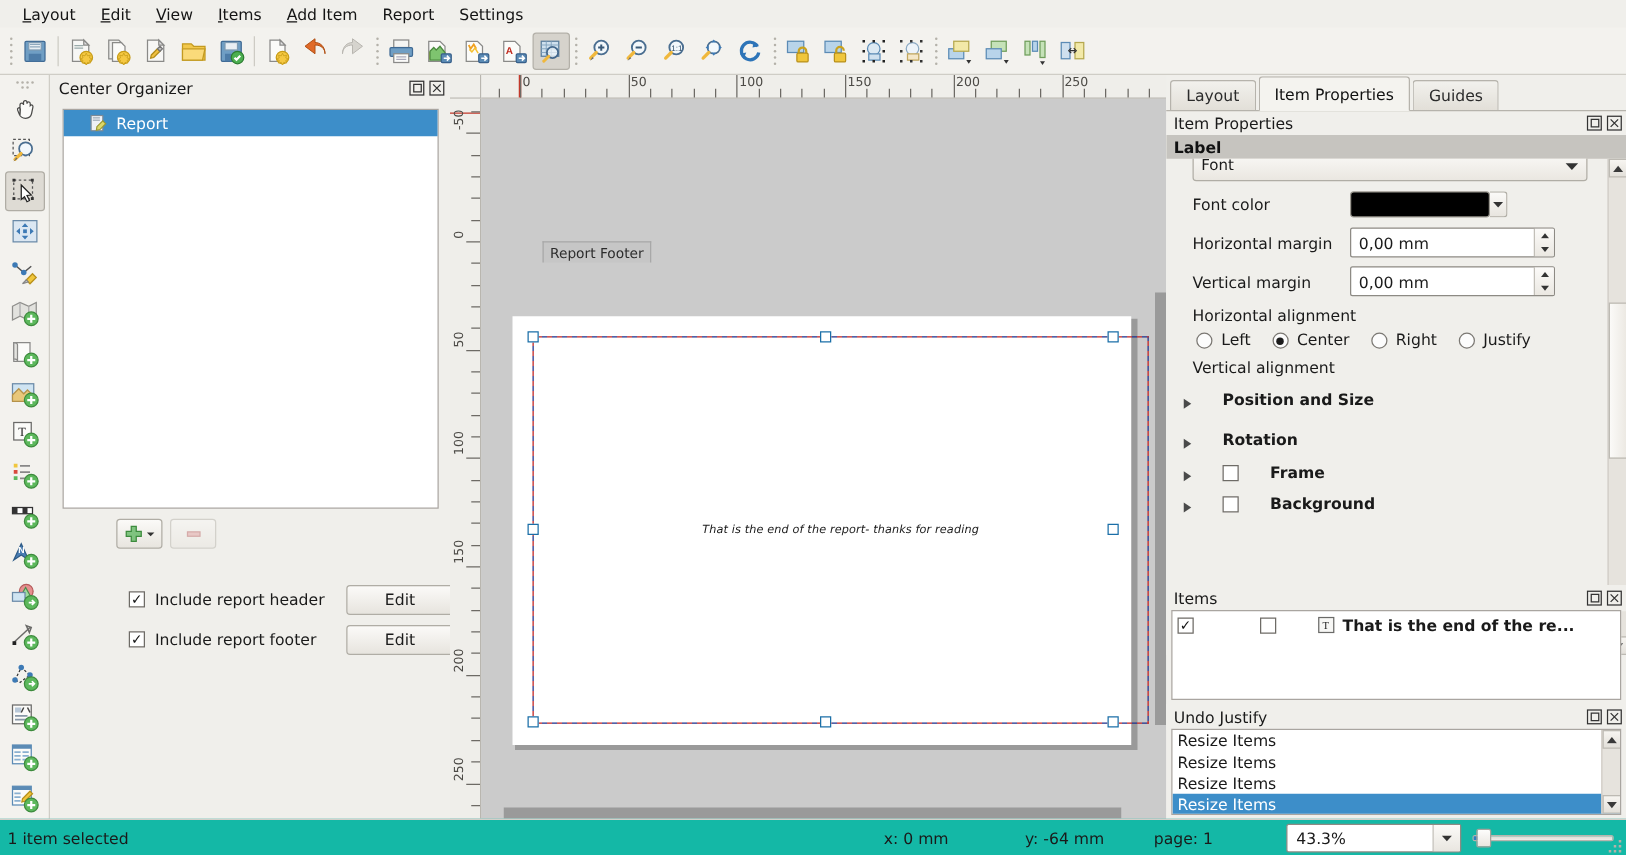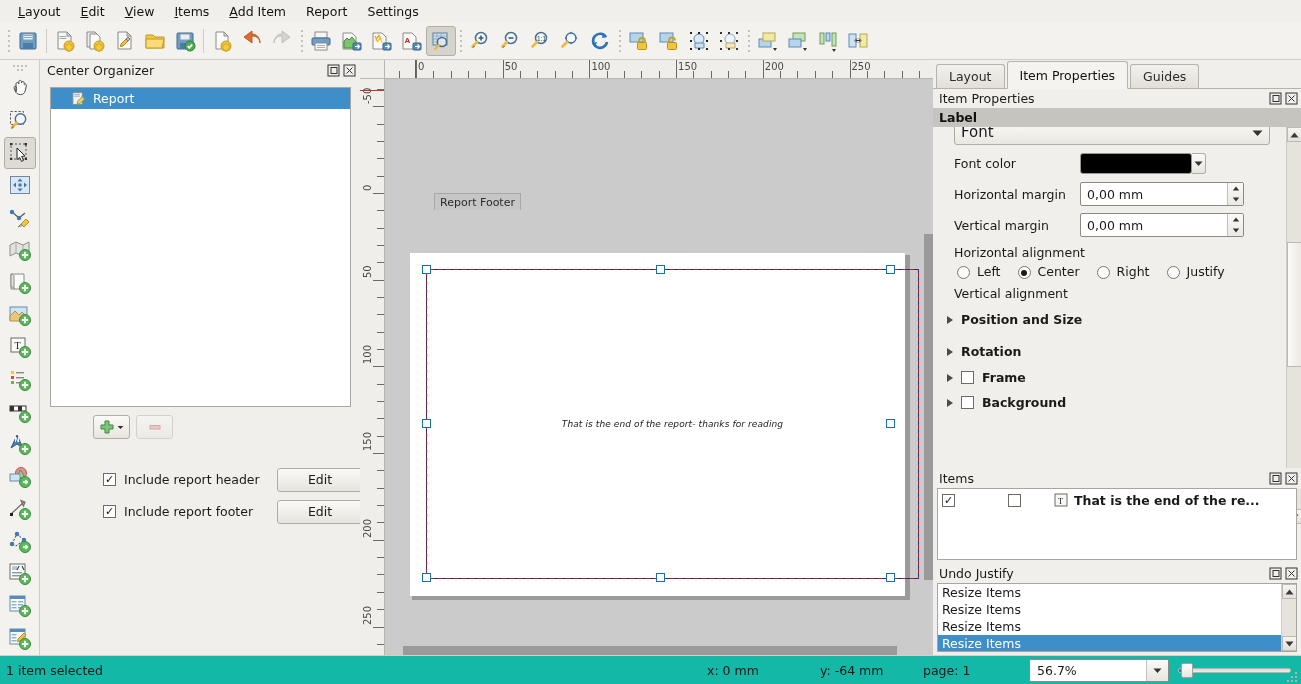--- a/index.html
+++ b/index.html
@@ -221,21 +221,21 @@
   #ip-scrollarea {
     position: absolute; left: 0; top: 19px; width: 353px; height: 397px;
     overflow: hidden;
   }
   #ip-inner { position: absolute; left: 0; top: -8px; width: 353px; }
   .fontbtn {
     margin: 0 16px 0 21px; height: 26px;
     background: linear-gradient(#fcfbf9,#eae7e1);
     border: 1px solid #b0ada5; border-radius: 3px;
     display: flex; align-items: center; padding: 0 6px; position: relative;
-    font-size: 15px; cursor: default; overflow: hidden;
+    font-size: 12px; cursor: default; overflow: hidden;
   }
   .fontbtn .arrow { position: absolute; right: 6px; top: 9px; }
   .prop-row { display: flex; align-items: center; height: 26px; margin: 5px 0 0 0; padding-left: 21px; }
   .prop-row .plabel { width: 126px; font-size: 12.5px; }
   .colorbtn {
     width: 112px; height: 21px; background: #000000;
     border: 1px solid #9a978f; border-radius: 3px;
   }
   .colorarrow {
     width: 14px; height: 21px; background: linear-gradient(#fbfaf8,#e8e5df);
@@ -258,21 +258,21 @@
   .align-title { font-size: 12.5px; margin: 7px 0 0 21px; }
   .radio-row { display: flex; align-items: flex-end; margin: 4px 16px 0 24px; gap: 4px; }
   .radio {
     width: 13px; height: 13px; border-radius: 50%; border: 1px solid #7b7873;
     background: #fcfcfc; display: flex; align-items: center; justify-content: center;
     margin-right: 3px; cursor: default; flex: none;
   }
   .radio.on::after { content: ''; width: 6px; height: 6px; border-radius: 50%; background: #1c1c1c; }
   .radio-row .rl { font-size: 12.5px; margin-right: 13px; }
   .collapse-row {
-    display: flex; align-items: center; gap: 8px; margin: 11px 0 0 14px;
+    display: flex; align-items: flex-end; gap: 25px; margin: 11px 0 0 14px;
     font-weight: bold; font-size: 12.5px; cursor: default;
   }
   .tri { width: 0; height: 0; border-left: 6px solid #4a4a4a; border-top: 4.5px solid transparent; border-bottom: 4.5px solid transparent; }
   #ip-vscroll {
     position: absolute; right: 0; top: 19px; width: 15px; height: 397px;
     background: #e6e3dd; border-left: 1px solid #cfccc5;
   }
   .sb-arrow {
     position: absolute; left: 0; width: 15px; height: 15px;
     background: linear-gradient(#f7f5f1,#e3e0da); border: 1px solid #bdbab3;
@@ -1217,21 +1217,21 @@
 
   </div>
 
   <div id="statusbar">
     <span id="status-left">1 item selected</span>
     <span id="status-x">x: 0 mm</span>
     <span id="status-y">y: -64 mm</span>
     <span id="status-page">page: 1</span>
 
     <div id="zoom-combo">
-      <span>56.7%</span>
+      <span>43.3%</span>
       <span class="dd">
         <svg width="9" height="7" viewBox="0 0 9 7">
             <path d="M0.5 1.5h8L4.5 6z" fill="#333"></path>
           </svg>
       </span>
     </div>
 
     <div id="zoom-slider">
       <div class="track"></div>
       <div class="fill"></div>

